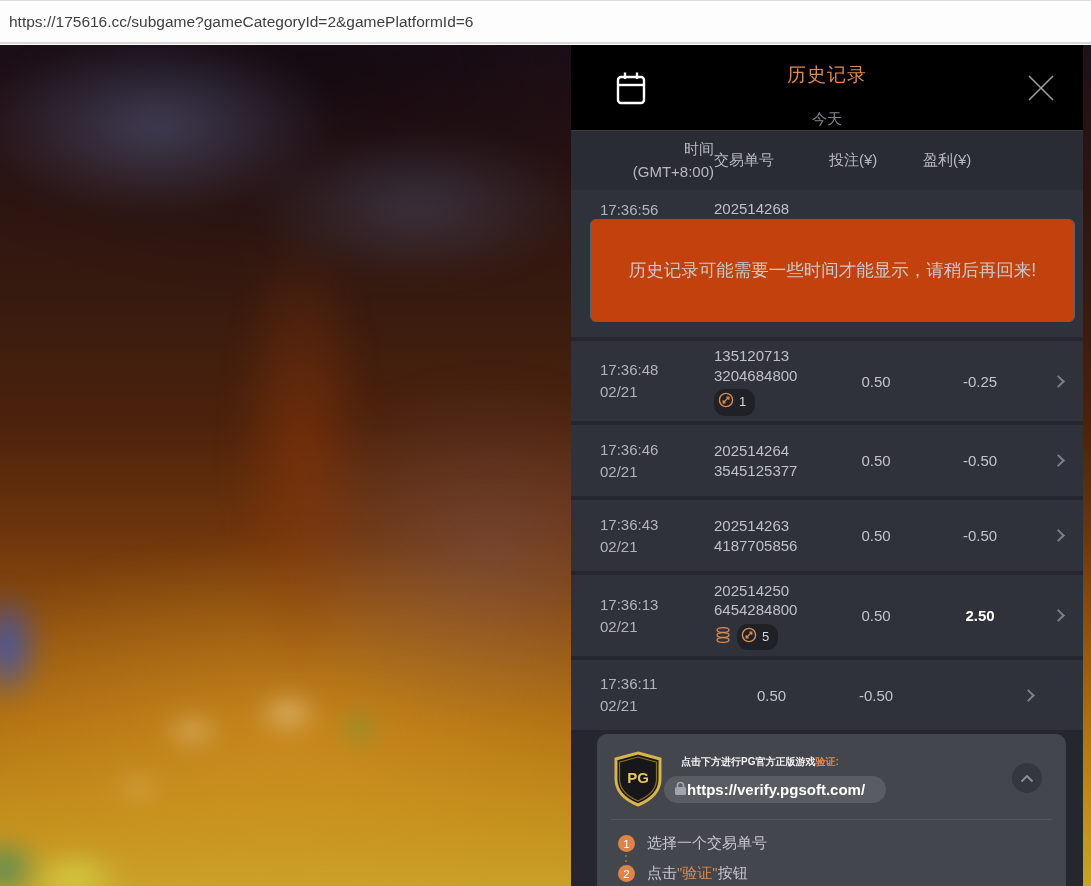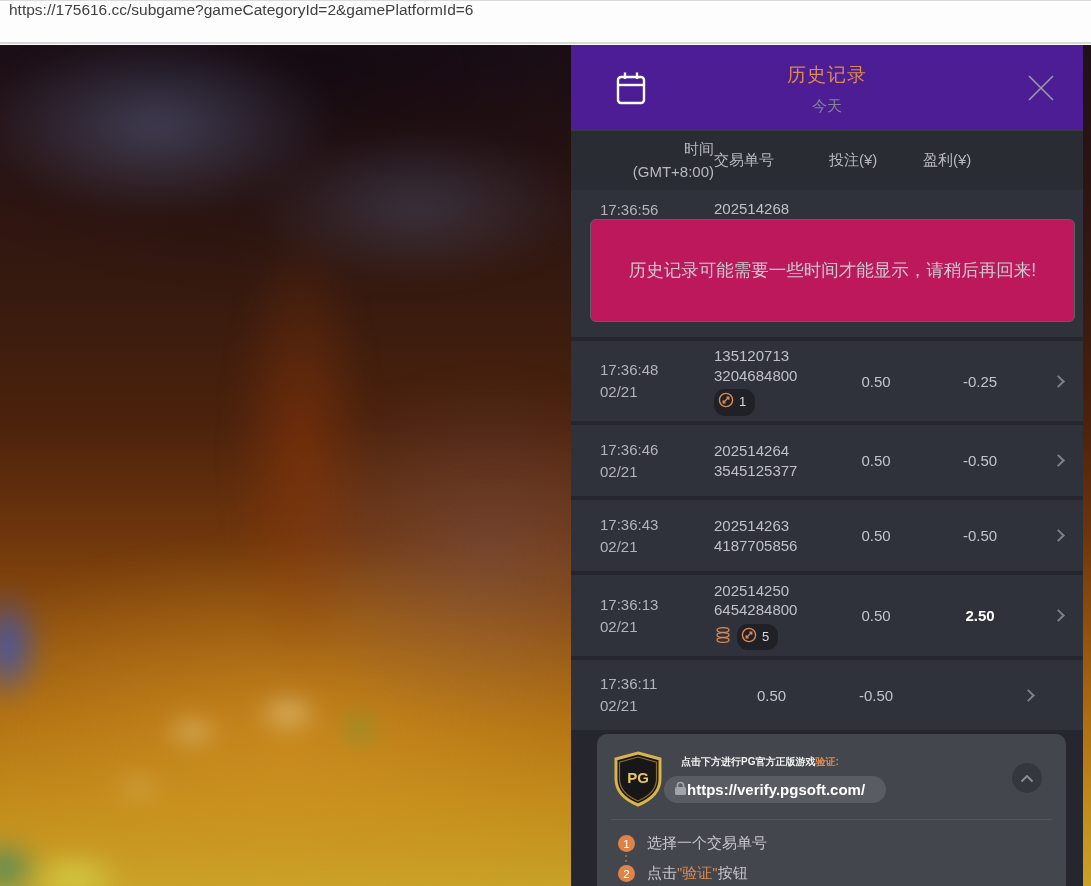--- a/index.html
+++ b/index.html
@@ -3,21 +3,21 @@
 <meta charset="utf-8">
 <style>
   * { margin:0; padding:0; box-sizing:border-box; }
   html,body { width:1091px; height:886px; overflow:hidden; background:#fff;
               font-family:"Liberation Sans", sans-serif; }
 
   
   .url-bar {
     position:absolute; left:0; top:0; width:1091px; height:44px;
     background:#fdfdfd; border-top:1px solid #dcdcdc; border-bottom:2px solid #d8d8d8;
-    display:flex; padding-left:9px;
+    display:flex; align-items:center; padding-left:9px;
     font-size:15.5px; color:#3f3f3f;
   }
 
   
   .stage { position:absolute; left:0; top:45px; width:1091px; height:841px; overflow:hidden;
     background:linear-gradient(180deg,#1f1019 0%,#2b1413 14%,#371a0f 30%,#4c220c 45%,
                #6d350c 58%,#92520e 70%,#ad6d11 80%,#c08a1a 90%,#c9a227 100%); }
   .blobs { position:absolute; inset:-14px; filter:blur(11px);
     background:
       radial-gradient(260px 130px at 170px 95px,  rgba(96,106,146,.50), transparent 70%),
@@ -32,26 +32,26 @@
       radial-gradient(36px 20px at 152px 756px,   rgba(240,225,180,.35),transparent 70%),
       radial-gradient(74px 42px at 88px 848px,    rgba(214,214,76,.9),  transparent 70%),
       radial-gradient(60px 46px at 16px 838px,    rgba(46,134,104,.85), transparent 70%),
       radial-gradient(520px 260px at 300px 705px, rgba(226,162,42,.45), transparent 75%);
   }
 
   
   .panel { position:absolute; left:571px; top:0; width:512px; height:841px;
            background:#26272e; overflow:hidden; color:#c2c4ca; }
 
-  .panel-header { height:85px; background:#4c1d95; position:relative; }
+  .panel-header { height:85px; background:#000000; position:relative; }
   .cal-btn { position:absolute; left:44px; top:25px; width:32px; height:36px;
              background:none; border:none; cursor:pointer; }
   .title-wrap { position:absolute; left:0; right:0; top:17px; text-align:center; }
   .title { font-size:19px; color:#dd8a50; letter-spacing:1px; }
-  .subtitle { font-size:15px; color:#84878e; margin-top:9px; }
+  .subtitle { font-size:15px; color:#84878e; margin-top:22px; }
   .close-btn { position:absolute; right:26px; top:28px; width:32px; height:32px;
                background:none; border:none; cursor:pointer; }
 
   .table-header { height:60px; background:#2a2c34; border-top:1px solid #383a42;
     display:grid; grid-template-columns:114px 115px 1fr 114px 30px;
     align-items:center; padding:0 16px 0 29px;
     font-size:15px; color:#b7b9bf; }
   .th-right { text-align:left; }
   .th-time { line-height:1.5;text-align:right; }
 
@@ -65,21 +65,21 @@
   .cell-num  { text-align:center; color:#c2c4ca; }
   .cell-num.win { color:#ffffff; font-weight:bold; }
   .badges { display:flex; align-items:center; gap:5px; margin-top:4px; }
   .pill { display:inline-flex; align-items:center; gap:5px; background:#1f2127;
           border-radius:11px; padding:3px 9px 3px 4px; }
   .pill-count { font-size:13px; color:#d8d9dc; }
   .chev { width:9px; height:9px; border-top:2px solid #7d8087; border-right:2px solid #7d8087;
           transform:rotate(45deg); justify-self:end; margin-right:4px; }
 
   .toast { position:absolute; left:19px; top:29px; width:485px; height:103px;
-    background:#be185d; border:1px solid #5e6066; border-radius:6px; z-index:5;
+    background:#c2410c; border:1px solid #5e6066; border-radius:6px; z-index:5;
     display:flex; align-items:center; justify-content:center; text-align:center;
     font-size:17.5px; color:#c9cacd; line-height:1.55; padding:0 34px; }
 
   
   .verify-box { position:relative; margin:4px 17px 0 26px; height:200px;
     background:#44464e; border-radius:10px; }
   .pg-logo { position:absolute; left:13px; top:16px; }
   .v-heading { position:absolute; left:84px; top:21px; font-size:10px; font-weight:bold; color:#f2f2f3; }
   .v-heading .hl { color:#dd8a50; }
   .url-pill { position:absolute; left:67px; top:42px; height:27px; min-width:222px;

